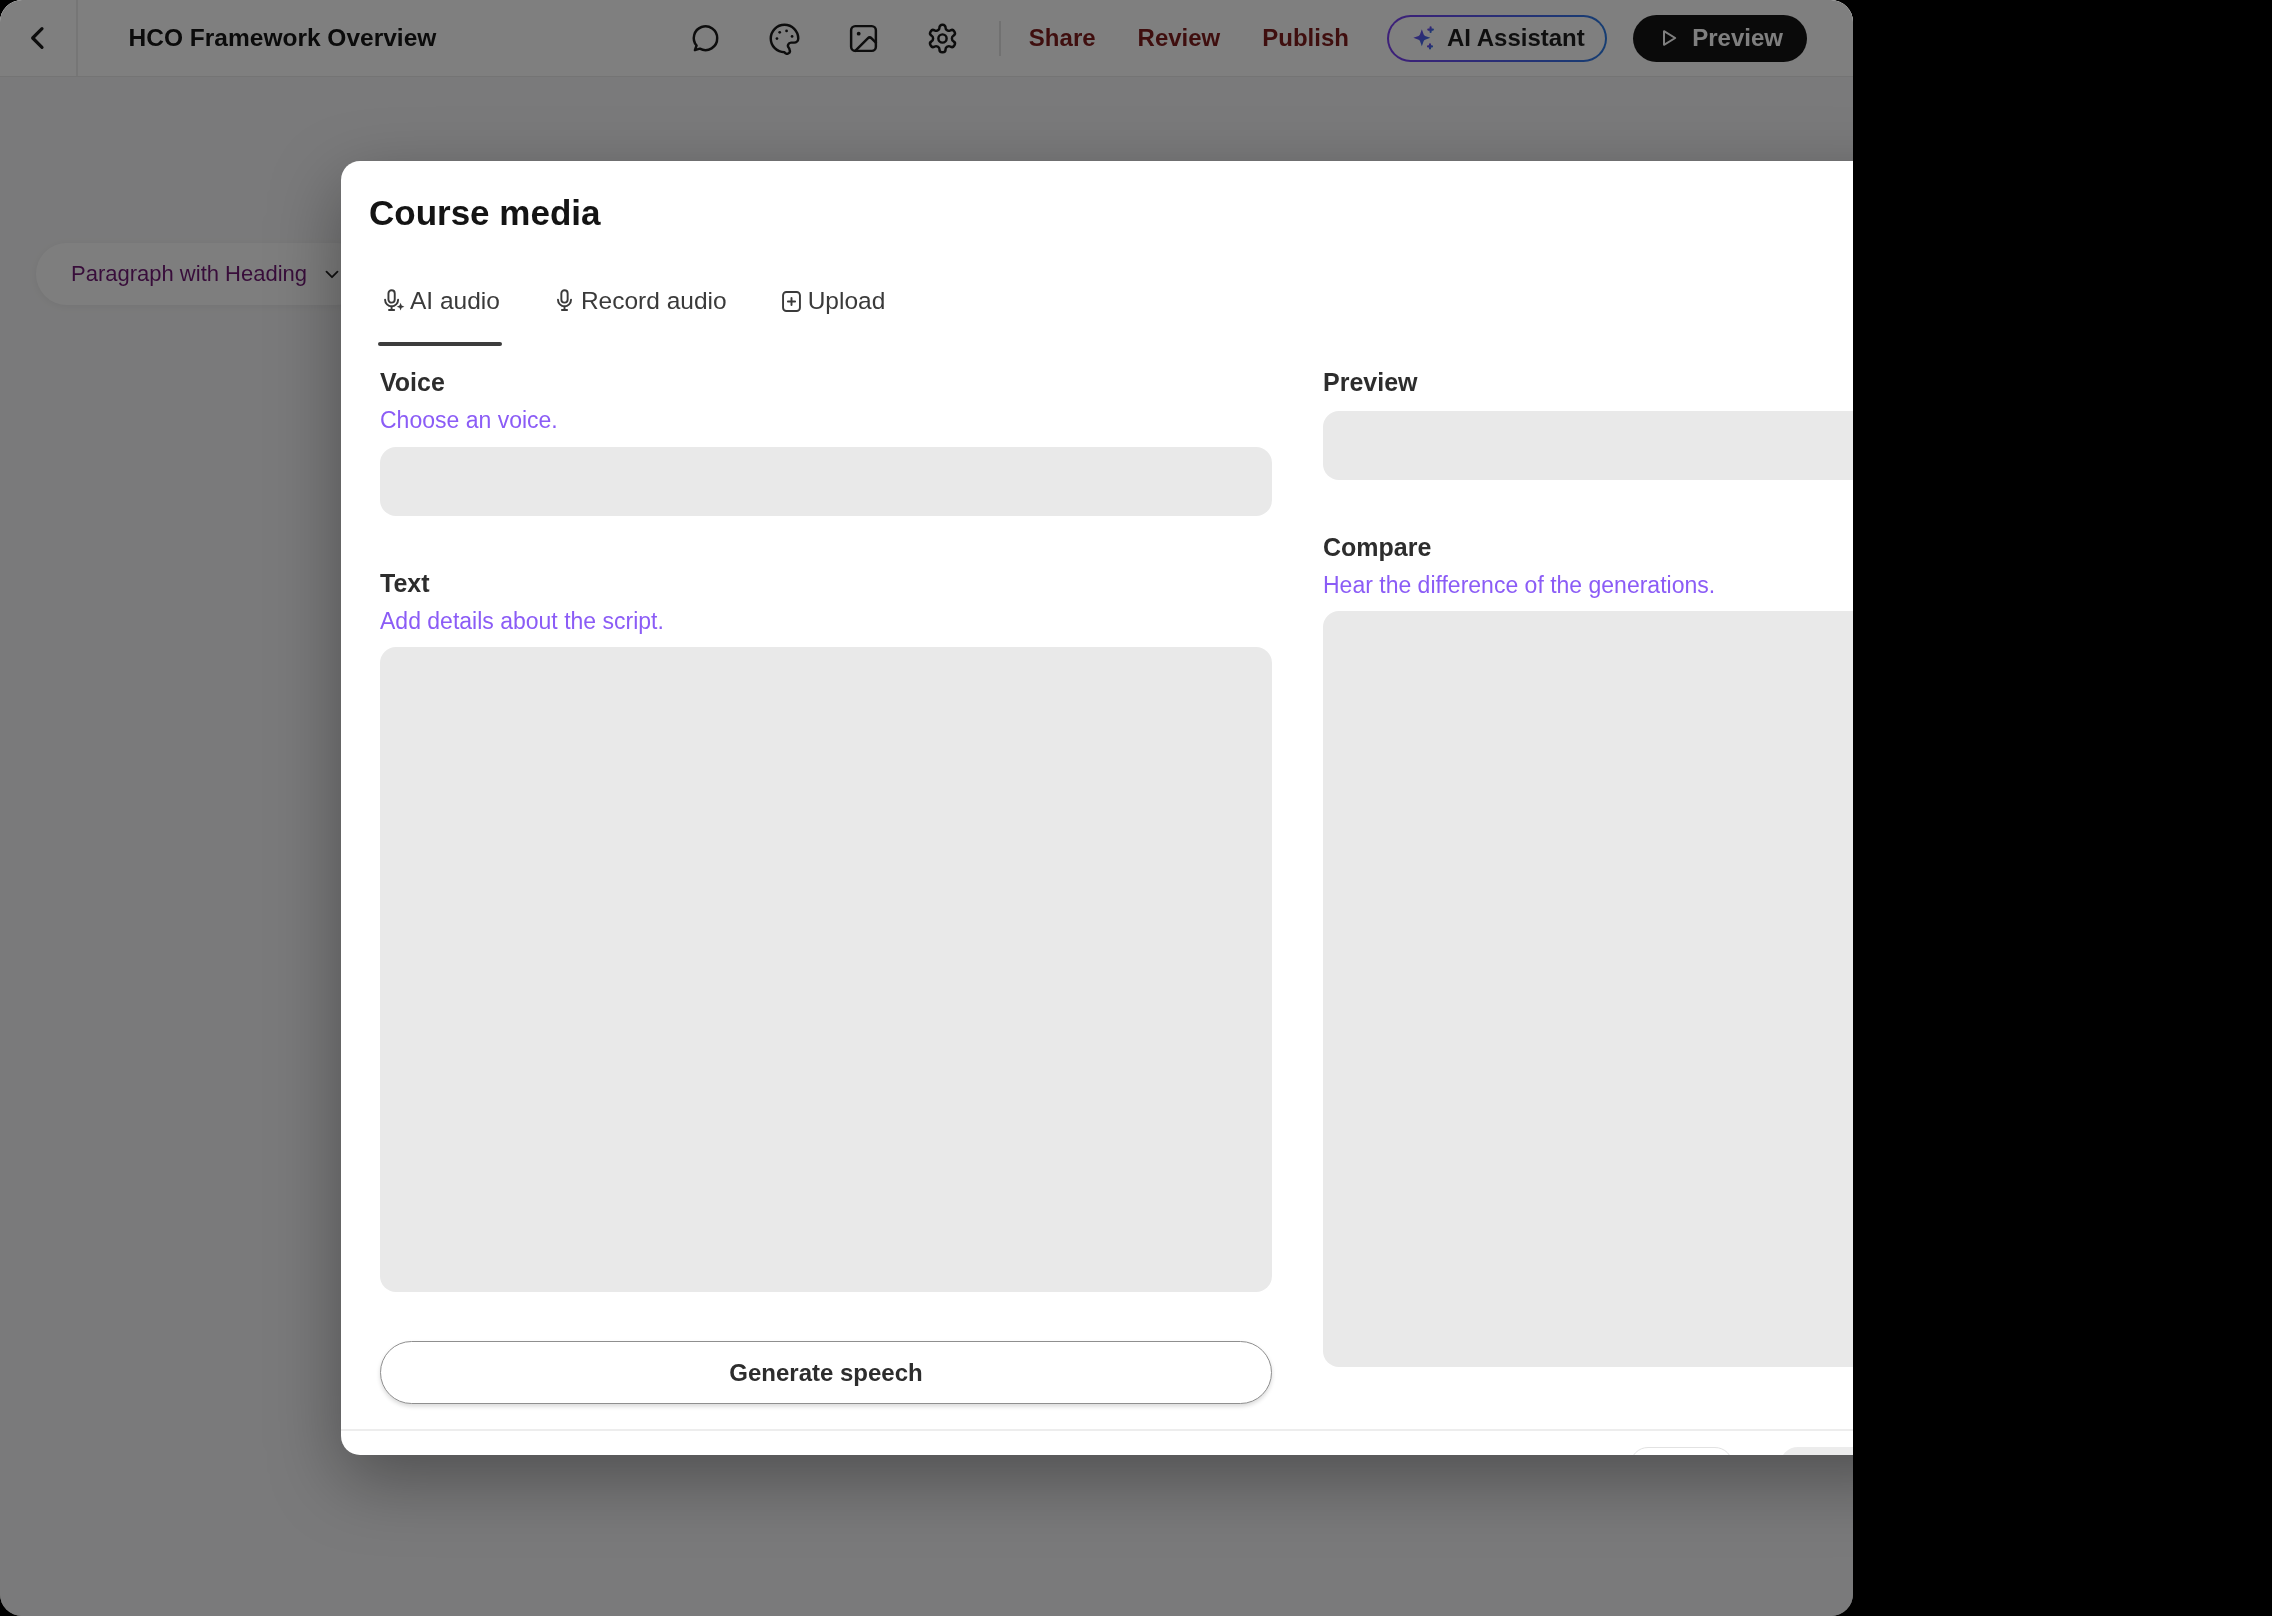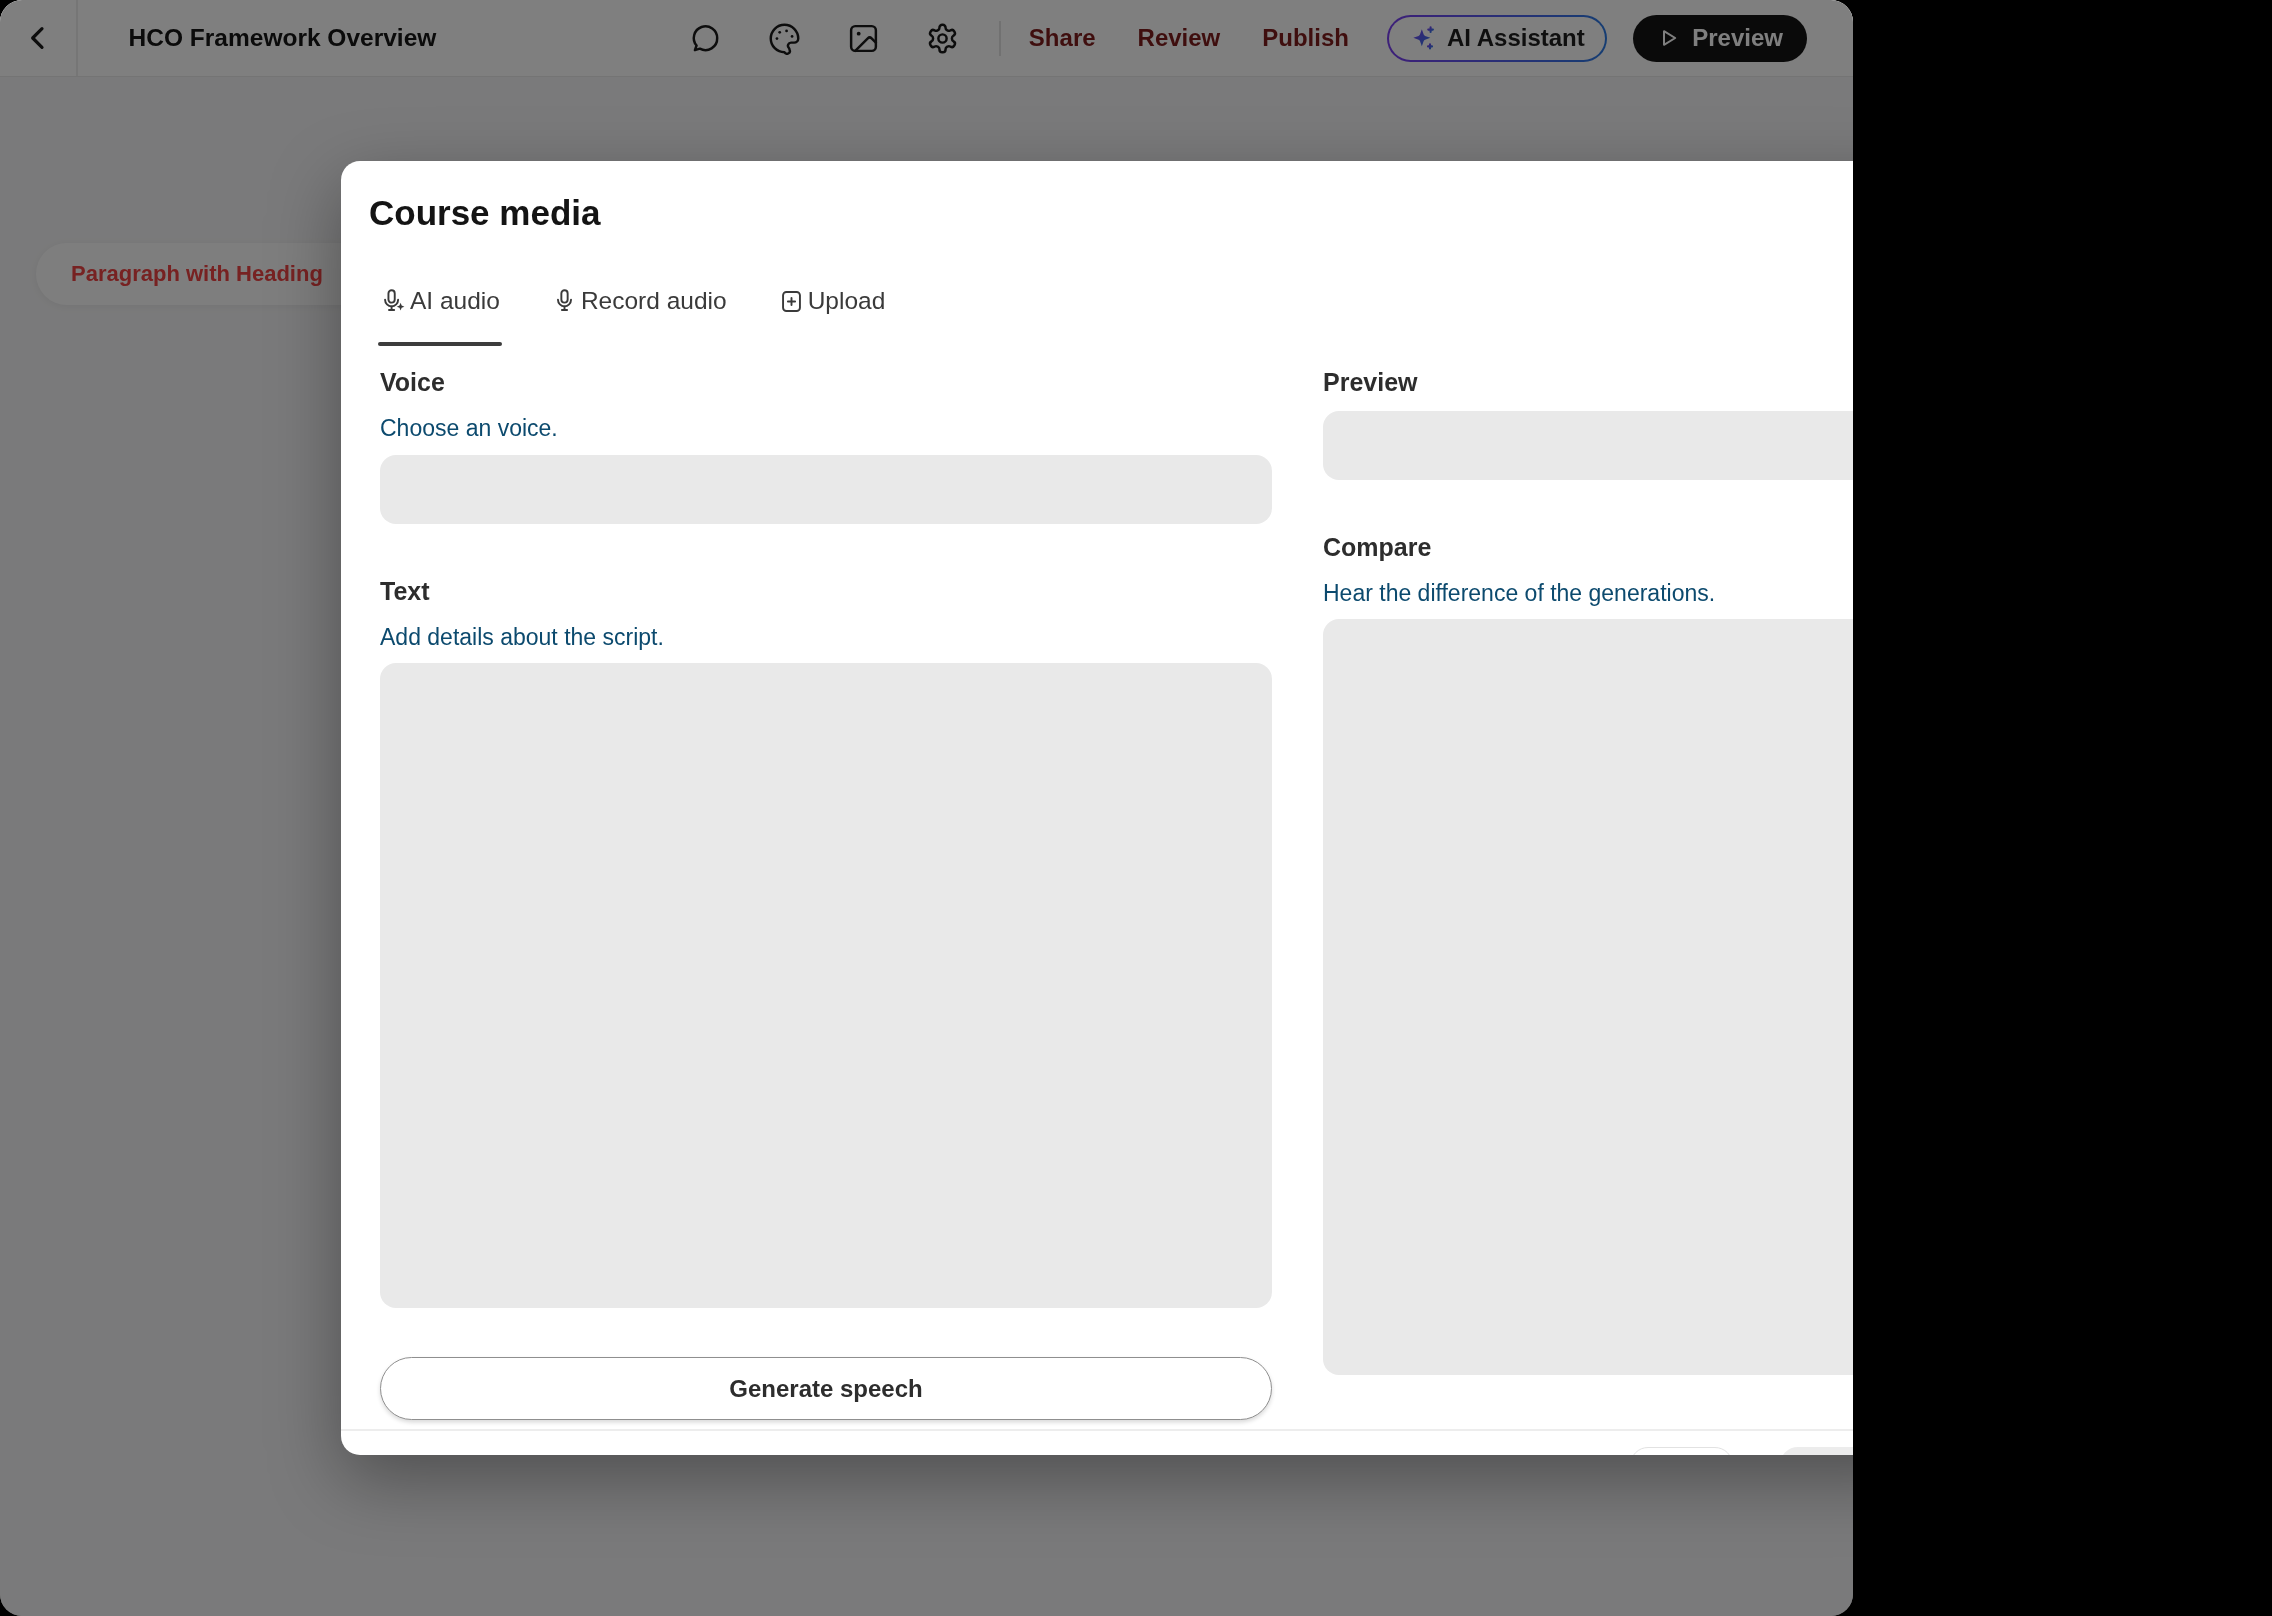--- a/index.html
+++ b/index.html
@@ -27,21 +27,21 @@
                        linear-gradient(90deg,#7b3ff2,#2c7be5) border-box;
             font-family:inherit; font-size:24px; font-weight:600; color:#1f1f1f;}
   .preview-pill{ margin-left:26px; height:47px; padding:0 24px; display:flex; align-items:center; gap:11px;
             background:#141414; border:none; border-radius:24px; cursor:pointer;
             font-family:inherit; font-size:24px; font-weight:600; color:#ffffff;}
 
   
   .block-chip{ position:absolute; left:36px; top:243px; height:62px; padding:0 24px 0 35px;
                background:#fdfdfd; border-radius:31px; display:flex; align-items:center; gap:14px;
                box-shadow:0 1.6px 8px rgba(0,0,0,.06); cursor:pointer; }
-  .block-chip span{ font-size:22px; font-weight:700; color:#ef4444; }
+  .block-chip span{ font-size:22px; font-weight:400; color:#701a75; }
   .block-chip svg{ color:#222; }
   .block-toolbar{ position:absolute; left:2045px; top:243px; width:193px; height:63px; background:#fdfdfd;
                border-radius:12.6px; display:flex; align-items:center; justify-content:center; gap:11px;
                box-shadow:0 1.6px 8px rgba(0,0,0,.06); }
   .bt-btn{ width:35px; height:44px; display:flex; align-items:center; justify-content:center;
            background:none; border:none; cursor:pointer; color:#141414; }
 
   
   .overlay{ position:absolute; inset:0; background:rgba(0,0,0,0.5); z-index:50; }
 
@@ -56,21 +56,21 @@
   .tab{ position:relative; display:flex; align-items:center; gap:3px; cursor:pointer;
         font-size:24.5px; color:#3a3a3a; padding-bottom:6.3px; }
   .tab .tab-label{ font-weight:500; }
   .tab svg{ color:#3a3a3a; }
   .tab.active::after{ content:""; position:absolute; left:-2.4px; right:-2.4px; bottom:-25px;
         height:4.7px; background:#3d3d3d; border-radius:2.4px; }
 
   .modal-body{ position:absolute; left:39px; top:205px; width:1509px;
         display:grid; grid-template-columns:892px 567px; column-gap:51px; }
   .sec-h{ font-size:25px; font-weight:700; color:#2d2d2d; line-height:32px; }
-  .sec-p{ font-size:23px; font-weight:400; color:#0c4a6e; line-height:28px; margin-top:16px; }
+  .sec-p{ font-size:23px; font-weight:400; color:#8b5cf6; line-height:28px; margin-top:8px; }
   .gbox{ background:#e9e9e9; border-radius:16px; margin-top:12.6px; }
   .box-small{ height:69px; }
   .box-script{ height:645px; }
   .box-compare{ height:756px; }
   .mt-section{ margin-top:51px; }
   .generate-btn{ margin-top:49px; width:100%; height:63px; border:1.6px solid #8f8f8f; border-radius:32px;
         background:#fff; cursor:pointer; font-family:inherit; font-size:24px; font-weight:600; color:#2d2d2d;
         box-shadow:0 2.4px 4.7px rgba(0,0,0,.15); }
 
   .footer-divider{ position:absolute; left:0; right:0; top:1268px; height:1.6px; background:#ededed; }

